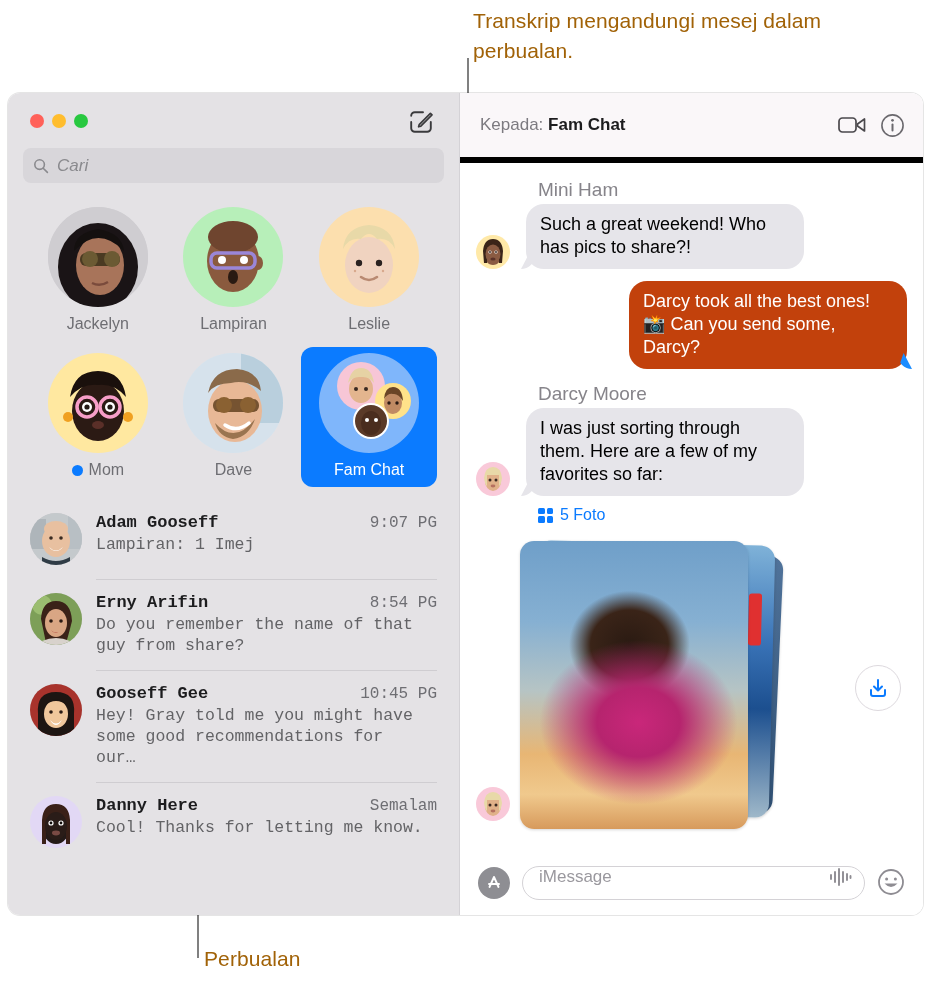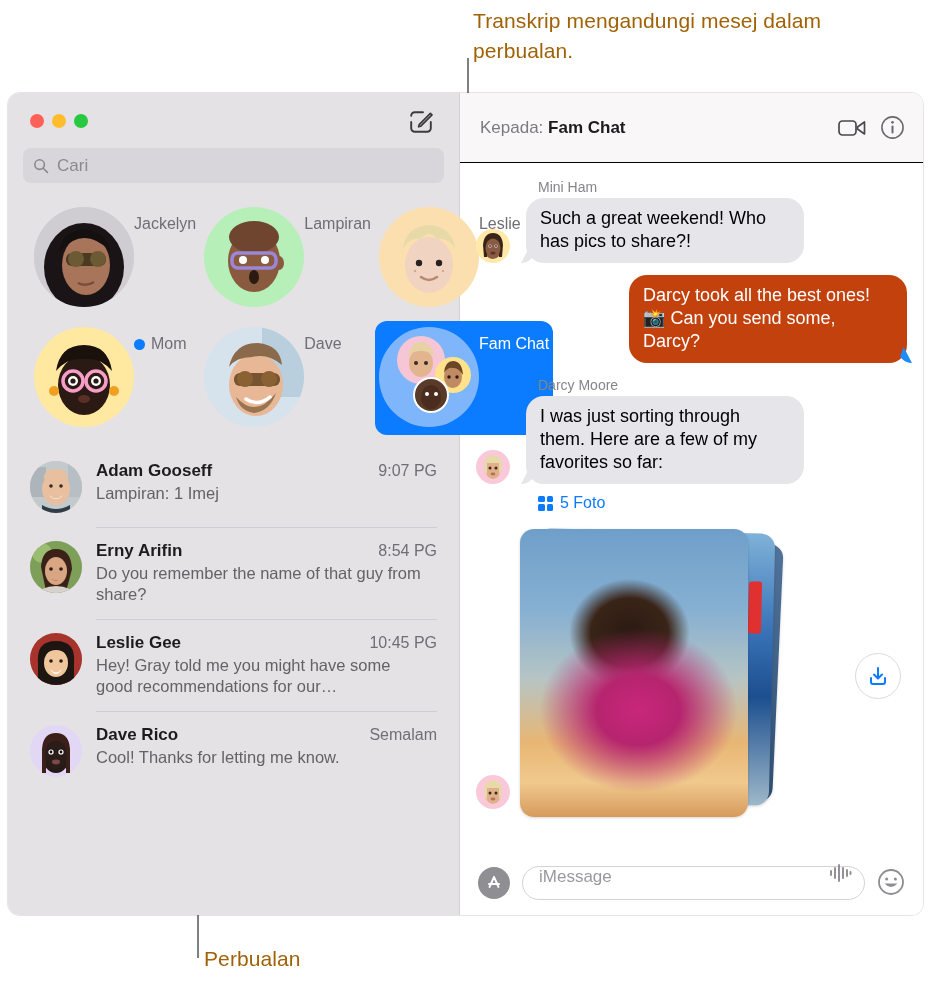--- a/index.html
+++ b/index.html
@@ -52,32 +52,32 @@
     position: absolute; right: 25px; top: 16px;
     width: 26px; height: 26px; cursor: pointer;
   }
   .searchwrap { padding: 0 15px; flex: 0 0 auto; }
   .searchbox {
     height: 35px; border-radius: 8px;
     background: #d8d6da;
     display: flex; align-items: center;
     padding: 0 10px; gap: 8px;
   }
-  .searchbox .ph { color: #8a8a8e; font-size: 17px; }
+  .searchbox .ph { color: #8a8a8e; font-size: 17px; font-style: italic; }
 
   
   .pins {
     padding: 18px 22px 6px 22px;
     display: grid;
     grid-template-columns: repeat(3, 1fr);
     row-gap: 6px;
     flex: 0 0 auto;
   }
   .pin {
-    display: flex; align-items: flex-start;
+    display: flex; flex-direction: column; align-items: center;
     padding: 6px 4px 8px 4px;
     border-radius: 12px;
     cursor: pointer;
   }
   .pin.selected { background: #0b7bff; }
   .pin .av {
     width: 100px; height: 100px; border-radius: 50%;
     overflow: hidden; position: relative;
     background: #d2d0d4;
   }
@@ -97,50 +97,50 @@
     position: relative; cursor: pointer;
   }
   .conv + .conv::before {
     content: ""; position: absolute; left: 88px; right: 22px; top: 0;
     height: 1px; background: #cfcdd1;
   }
   .conv .cav {
     width: 52px; height: 52px; border-radius: 50%;
     flex: 0 0 auto; overflow: hidden; position: relative; background: #c9c7cb;
   }
-  .conv .body { flex: 1 1 auto; min-width: 0; }
+  .conv .body { flex: 1 1 auto; min-width: 0; font-family: Liberation Mono, monospace; }
   .conv .row1 { display: flex; justify-content: space-between; align-items: baseline; }
   .conv .who { font-size: 17px; font-weight: bold; color: #1c1c1e; }
   .conv .when { font-size: 16px; color: #6e6e73; white-space: nowrap; }
   .conv .prev {
     font-size: 16.5px; color: #636366; line-height: 21px;
     margin-top: 2px; max-width: 330px;
   }
 
   
   .chat {
     width: 464px; height: 100%;
     background: #fff;
     display: flex; flex-direction: column;
     border-left: 1px solid #d4d2d6;
   }
   .chathead {
     height: 70px; flex: 0 0 auto;
     background: #faf7f9;
-    border-bottom: 1px solid #000000;
+    border-bottom: 6px solid #000000;
     display: flex; align-items: center;
     padding: 0 16px 0 20px; gap: 10px;
   }
   .chathead .to { font-size: 17px; color: #7c7a80; }
   .chathead .to b { color: #1c1c1e; font-weight: bold; }
   .chathead .spacer { flex: 1 1 auto; }
   .headbtn { width: 30px; height: 30px; cursor: pointer; display: flex; align-items: center; justify-content: center; }
 
   .thread { flex: 1 1 auto; padding: 10px 16px 4px 16px; position: relative; overflow: hidden; }
-  .sender { font-size: 14px; color: #86848a; margin: 6px 0 3px 62px; }
+  .sender { font-size: 19px; color: #86848a; margin: 6px 0 3px 62px; }
   .msgrow { display: flex; align-items: flex-end; gap: 16px; margin-bottom: 4px; }
   .msgrow.out { justify-content: flex-end; }
   .bav { width: 34px; height: 34px; border-radius: 50%; flex: 0 0 auto; overflow: hidden; position: relative; }
   .bubble {
     max-width: 278px;
     padding: 9px 14px 10px 14px;
     border-radius: 18px;
     font-size: 18px; line-height: 23px;
     position: relative;
   }
@@ -194,22 +194,22 @@
   .composer {
     flex: 0 0 auto; height: 64px;
     display: flex; align-items: center; gap: 12px;
     padding: 0 16px 0 18px;
     background: #fff;
   }
   .appsbtn { width: 32px; height: 32px; border-radius: 50%; background: #8e8e93; display:flex;align-items:center;justify-content:center; cursor:pointer; flex:0 0 auto; }
   .inputfield {
     flex: 1 1 auto; height: 34px; border-radius: 17px;
     border: 1px solid #d4d2d6;
-    display: flex; align-items: flex-end;
-    padding: 0 12px 12px 16px; gap: 8px;
+    display: flex; align-items: flex-start;
+    padding: 0 12px 0 16px; gap: 8px;
   }
   .inputfield .ph { flex: 1 1 auto; color: #9a989e; font-size: 17px; }
   .emoji-btn { width: 30px; height: 30px; cursor: pointer; flex:0 0 auto; }
 </style>
 </head>
 <body>
 
 <div class="page">
 
   <div class="callout-text" id="callout-top">Transkrip mengandungi mesej dalam perbualan.</div>
@@ -423,21 +423,21 @@
               <path d="M8 30 Q6 8 26 8 Q46 8 44 30 L44 52 L8 52Z" fill="#1d1512"></path>
               <ellipse cx="26" cy="30" rx="12" ry="14" fill="#f0c79c"></ellipse>
               <path d="M14 22 Q26 12 38 22 Q34 16 26 15 Q18 16 14 22Z" fill="#1d1512"></path>
               <circle cx="21" cy="28" r="1.8" fill="#2a1a14"></circle>
                 <circle cx="31" cy="28" r="1.8" fill="#2a1a14"></circle>
               <path d="M20 36 Q26 43 32 36 Q29 41 26 41 Q23 41 20 36Z" fill="#fff"></path>
             </svg>
           </div>
           <div class="body">
             <div class="row1">
-              <span class="who">Leslie Gee</span>
+              <span class="who">Gooseff Gee</span>
               <span class="when">10:45 PG</span>
             </div>
             <div class="prev">Hey! Gray told me you might have some good recommendations for our…</div>
           </div>
         </div>
 
         <div class="conv">
           <div class="cav" style="background:#e2d8f5">
             <svg viewBox="0 0 52 52" width="52" height="52">
               <ellipse cx="26" cy="30" rx="14" ry="18" fill="#241a18"></ellipse>
@@ -445,21 +445,21 @@
               <ellipse cx="26" cy="30" rx="11" ry="14" fill="#2a1c18"></ellipse>
               <circle cx="21" cy="27" r="2.6" fill="#fff"></circle>
                 <circle cx="31" cy="27" r="2.6" fill="#fff"></circle>
               <circle cx="21" cy="27" r="1.4" fill="#120c0a"></circle>
                 <circle cx="31" cy="27" r="1.4" fill="#120c0a"></circle>
               <ellipse cx="26" cy="37" rx="4" ry="2.4" fill="#7a4a44"></ellipse>
             </svg>
           </div>
           <div class="body">
             <div class="row1">
-              <span class="who">Dave Rico</span>
+              <span class="who">Danny Here</span>
               <span class="when">Semalam</span>
             </div>
             <div class="prev">Cool! Thanks for letting me know.</div>
           </div>
         </div>
 
       </div>
     </div>
 
     <div class="chat">

